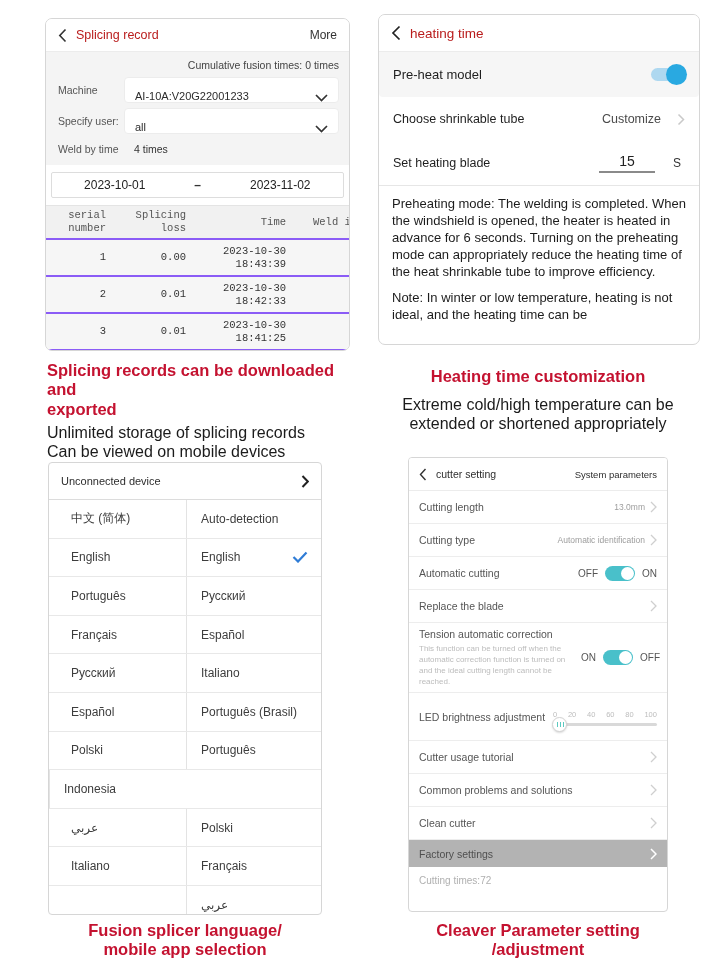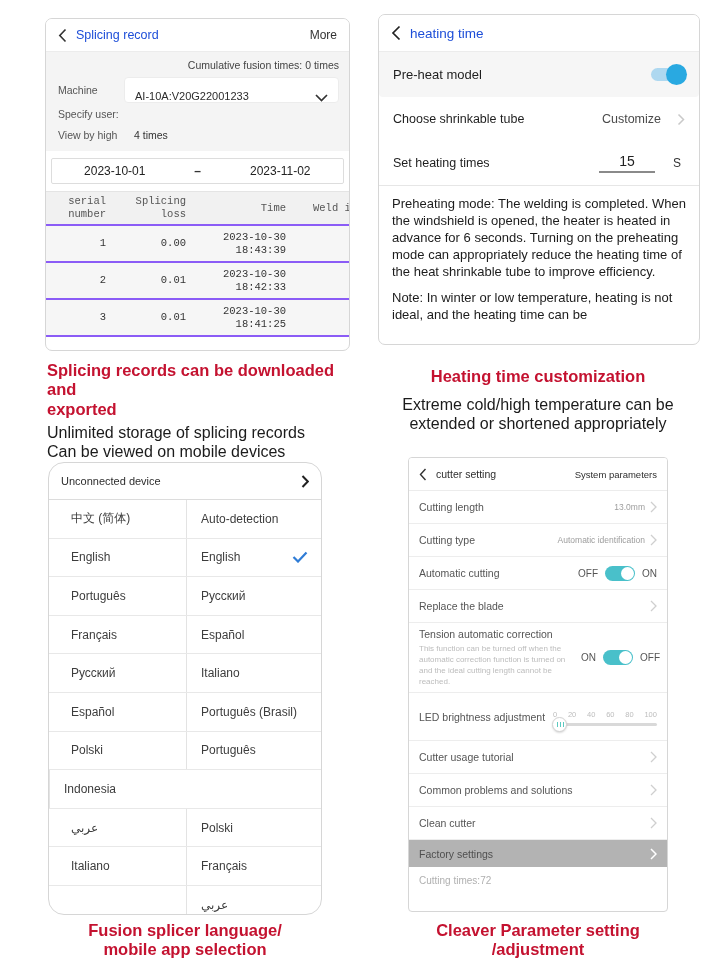--- a/index.html
+++ b/index.html
@@ -4,21 +4,21 @@
 <style>
   * { margin:0; padding:0; box-sizing:border-box; }
   body { background:#ffffff; font-family:"Liberation Sans", sans-serif; }
   .canvas { position:relative; width:717px; height:973px; background:#fff; overflow:hidden; }
 
   .screen { position:absolute; background:#fff; border:1px solid #d6d6d6; border-radius:7px; overflow:hidden; }
 
   
   .hdr { display:flex; align-items:center; padding:0 12px; border-bottom:1px solid #ececec; background:#fff; }
   .hdr .back { display:flex; align-items:center; margin-right:9px; cursor:pointer; }
-  .hdr-title { color:#1d4ed8; }
+  .hdr-title { color:#b91c1c; }
   .hdr-spacer { flex:1; }
 
   
   .screen-a { left:45px; top:18px; width:305px; height:333px; }
   .screen-a .hdr { height:33px; }
   .screen-a .hdr-title { font-size:12.5px; }
   .screen-a .hdr-right { font-size:12px; color:#333; }
   .filters { background:#f4f4f4; padding:6px 10px 8px 12px; }
   .cum { text-align:right; font-size:10.5px; color:#444; height:14px; line-height:14px; }
   .frow { display:flex; align-items:center; margin-top:5px; }
@@ -58,21 +58,21 @@
   .hrow { display:flex; align-items:center; padding:0 14px; height:44px; background:#fff; }
   .hrow-label { font-size:12.5px; color:#1e1e1e; flex:1; }
   .hrow-value { font-size:12.5px; color:#4a4a4a; margin-right:16px; }
   .time-input { width:56px; text-align:center; font-size:14px; color:#222; border-bottom:2px solid #8a8a8a; padding-bottom:2px; margin-right:18px; cursor:text; }
   .unit { font-size:12px; color:#333; margin-right:4px; }
   .divider { border-top:1px solid #e6e6e6; }
   .para { padding:10px 13px; font-size:13px; line-height:1.3; color:#1c1c1c; }
   .para p + p { margin-top:10px; }
 
   
-  .screen-c { left:48px; top:462px; width:274px; height:453px; border-radius:16px; }
+  .screen-c { left:48px; top:462px; width:274px; height:453px; border-radius:4px; }
   .lang-hdr { display:flex; align-items:center; height:37px; padding:0 12px; border-bottom:1px solid #dcdcdc; }
   .lang-hdr-label { flex:1; font-size:11px; color:#2d2d2d; }
   .lang-row { display:grid; grid-template-columns:137px 137px; height:38.6px; border-bottom:1px solid #e8e8e8; cursor:pointer; }
   .lang-cell { display:flex; align-items:center; font-size:12px; color:#3d3d3d; }
   .lang-cell.lcell { padding-left:22px; }
   .lang-cell.rcell { padding-left:14px; border-left:1px solid #e3e3e3; }
   .check { margin-left:auto; margin-right:15px; display:flex; }
 
   
   .screen-d { left:408px; top:457px; width:260px; height:455px; border-radius:4px; }
@@ -133,23 +133,31 @@
           <span class="sel-val">AI-10A:V20G22001233</span>
           <span>
             <svg width="13" height="8" viewBox="0 0 13 8">
                 <polyline points="1,1 6.5,6.5 12,1" fill="none" stroke="#333" stroke-width="1.7"></polyline>
               </svg>
           </span>
         </div>
       </div>
       <div class="frow">
         <span class="flabel">Specify user:</span>
+        <div class="select">
+          <span class="sel-val">all</span>
+          <span>
+            <svg width="13" height="8" viewBox="0 0 13 8">
+                <polyline points="1,1 6.5,6.5 12,1" fill="none" stroke="#333" stroke-width="1.7"></polyline>
+              </svg>
+          </span>
+        </div>
       </div>
       <div class="frow vrow">
-        <span class="flabel">View by high</span>
+        <span class="flabel">Weld by time</span>
         <span class="vval">4 times</span>
       </div>
     </div>
 
     <div class="datebox">
       <span>2023-10-01</span>
       <span class="dash">–</span>
       <span>2023-11-02</span>
     </div>
 
@@ -211,21 +219,21 @@
       <span class="hrow-label">Choose shrinkable tube</span>
       <span class="hrow-value">Customize</span>
       <span>
         <svg width="8" height="13" viewBox="0 0 8 13">
             <polyline points="1.5,1.5 6.5,6.5 1.5,11.5" fill="none" stroke="#c9c9c9" stroke-width="1.5"></polyline>
           </svg>
       </span>
     </div>
 
     <div class="hrow">
-      <span class="hrow-label">Set heating times</span>
+      <span class="hrow-label">Set heating blade</span>
       <span class="time-input">15</span>
       <span class="unit">S</span>
     </div>
 
     <div class="divider"></div>
 
     <div class="para">
       <p>Preheating mode: The welding is completed. When the windshield is opened, the heater is heated in advance for 6 seconds. Turning on the preheating mode can appropriately reduce the heating time of the heat shrinkable tube to improve efficiency.</p>
       <p>Note: In winter or low temperature, heating is not ideal, and the heating time can be</p>
     </div>

